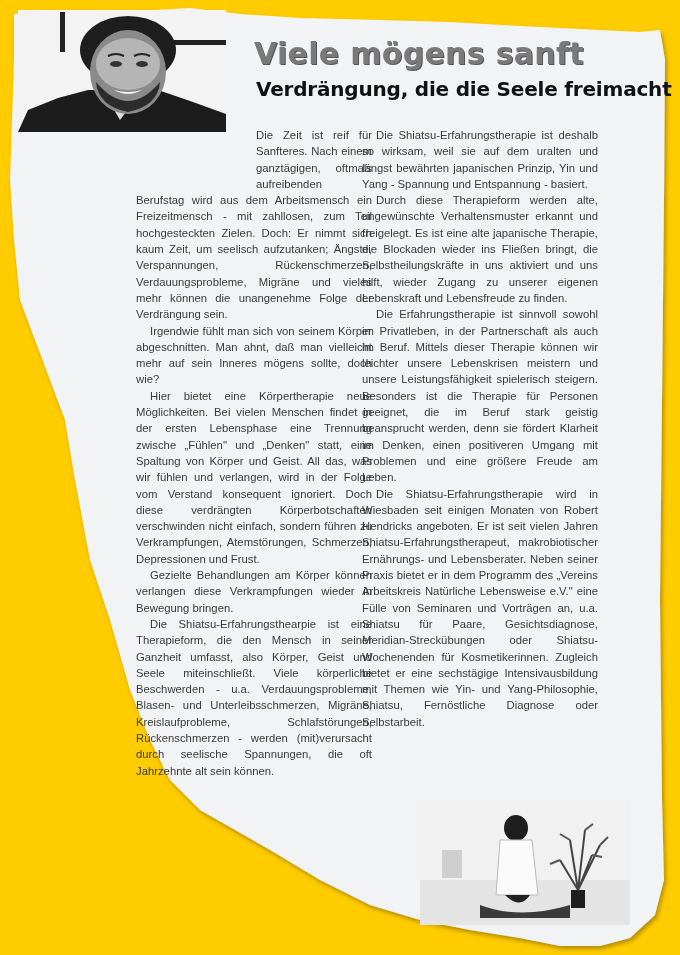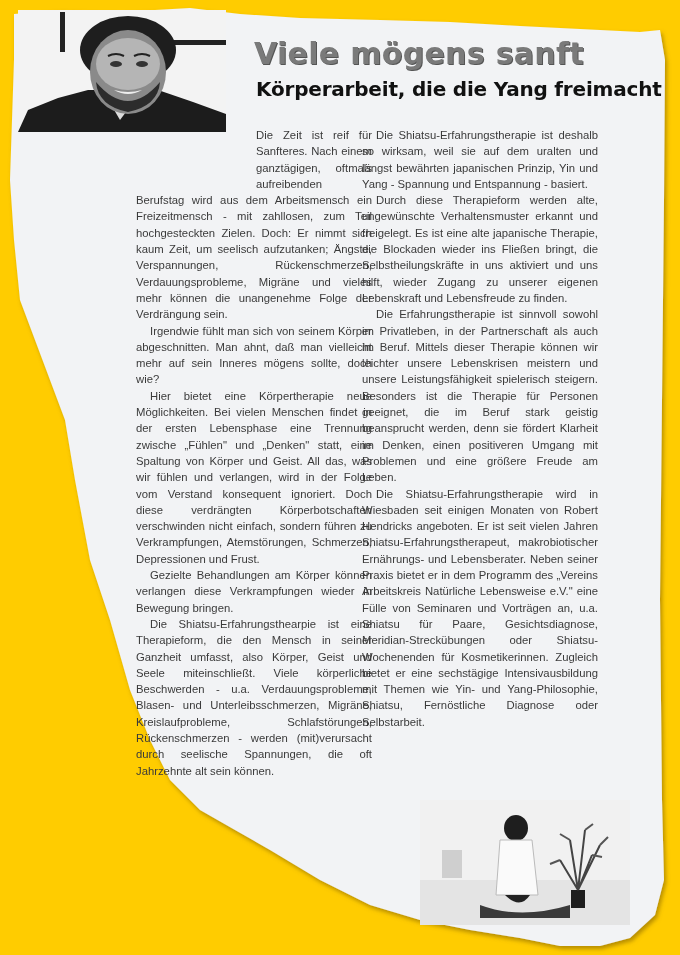--- a/index.html
+++ b/index.html
@@ -71,21 +71,21 @@
       <path d="M78,72 Q110,110 142,72 Q140,96 110,102 Q80,96 78,72 Z" fill="#2c2c2c"></path>
       <path d="M96,80 Q110,88 124,80 Q110,84 96,80 Z" fill="#eee"></path>
       <ellipse cx="98" cy="54" rx="6" ry="3" fill="#333"></ellipse>
       <ellipse cx="124" cy="54" rx="6" ry="3" fill="#333"></ellipse>
       <path d="M90,46 Q98,42 106,46" stroke="#222" stroke-width="2" fill="none"></path>
       <path d="M116,46 Q124,42 132,46" stroke="#222" stroke-width="2" fill="none"></path>
     </svg>
   </div>
 
   <div class="title">Viele mögens sanft</div>
-  <div class="subtitle">Körperarbeit, die die Yang freimacht</div>
+  <div class="subtitle">Verdrängung, die die Seele freimacht</div>
 
   <div class="col col-left">
     <p class="first intro-block" style="padding-left:0;"><span style="float: left; width: 120px; height: 64px;"></span>Die Zeit ist reif für Sanfteres. Nach einem ganztägigen, oftmals aufreibenden Berufstag wird aus dem Arbeitsmensch ein Freizeitmensch - mit zahllosen, zum Teil hochgesteckten Zielen. Doch: Er nimmt sich kaum Zeit, um seelisch aufzutanken; Ängste, Verspannungen, Rückenschmerzen, Verdauungsprobleme, Migräne und vieles mehr können die unangenehme Folge der Verdrängung sein.</p>
     <p>Irgendwie fühlt man sich von seinem Körper abgeschnitten. Man ahnt, daß man vielleicht mehr auf sein Inneres mögens sollte, doch wie?</p>
     <p>Hier bietet eine Körpertherapie neue Möglichkeiten. Bei vielen Menschen findet in der ersten Lebensphase eine Trennung zwische „Fühlen" und „Denken" statt, eine Spaltung von Körper und Geist. All das, was wir fühlen und verlangen, wird in der Folge vom Verstand konsequent ignoriert. Doch diese verdrängten Körperbotschaften verschwinden nicht einfach, sondern führen zu Verkrampfungen, Atemstörungen, Schmerzen, Depressionen und Frust.</p>
     <p>Gezielte Behandlungen am Körper können verlangen diese Verkrampfungen wieder in Bewegung bringen.</p>
     <p>Die Shiatsu-Erfahrungsthearpie ist eine Therapieform, die den Mensch in seiner Ganzheit umfasst, also Körper, Geist und Seele miteinschließt. Viele körperliche Beschwerden - u.a. Verdauungsprobleme, Blasen- und Unterleibsschmerzen, Migräne, Kreislaufprobleme, Schlafstörungen, Rückenschmerzen - werden (mit)verursacht durch seelische Spannungen, die oft Jahrzehnte alt sein können.</p>
   </div>
 
   <div class="col col-right">

